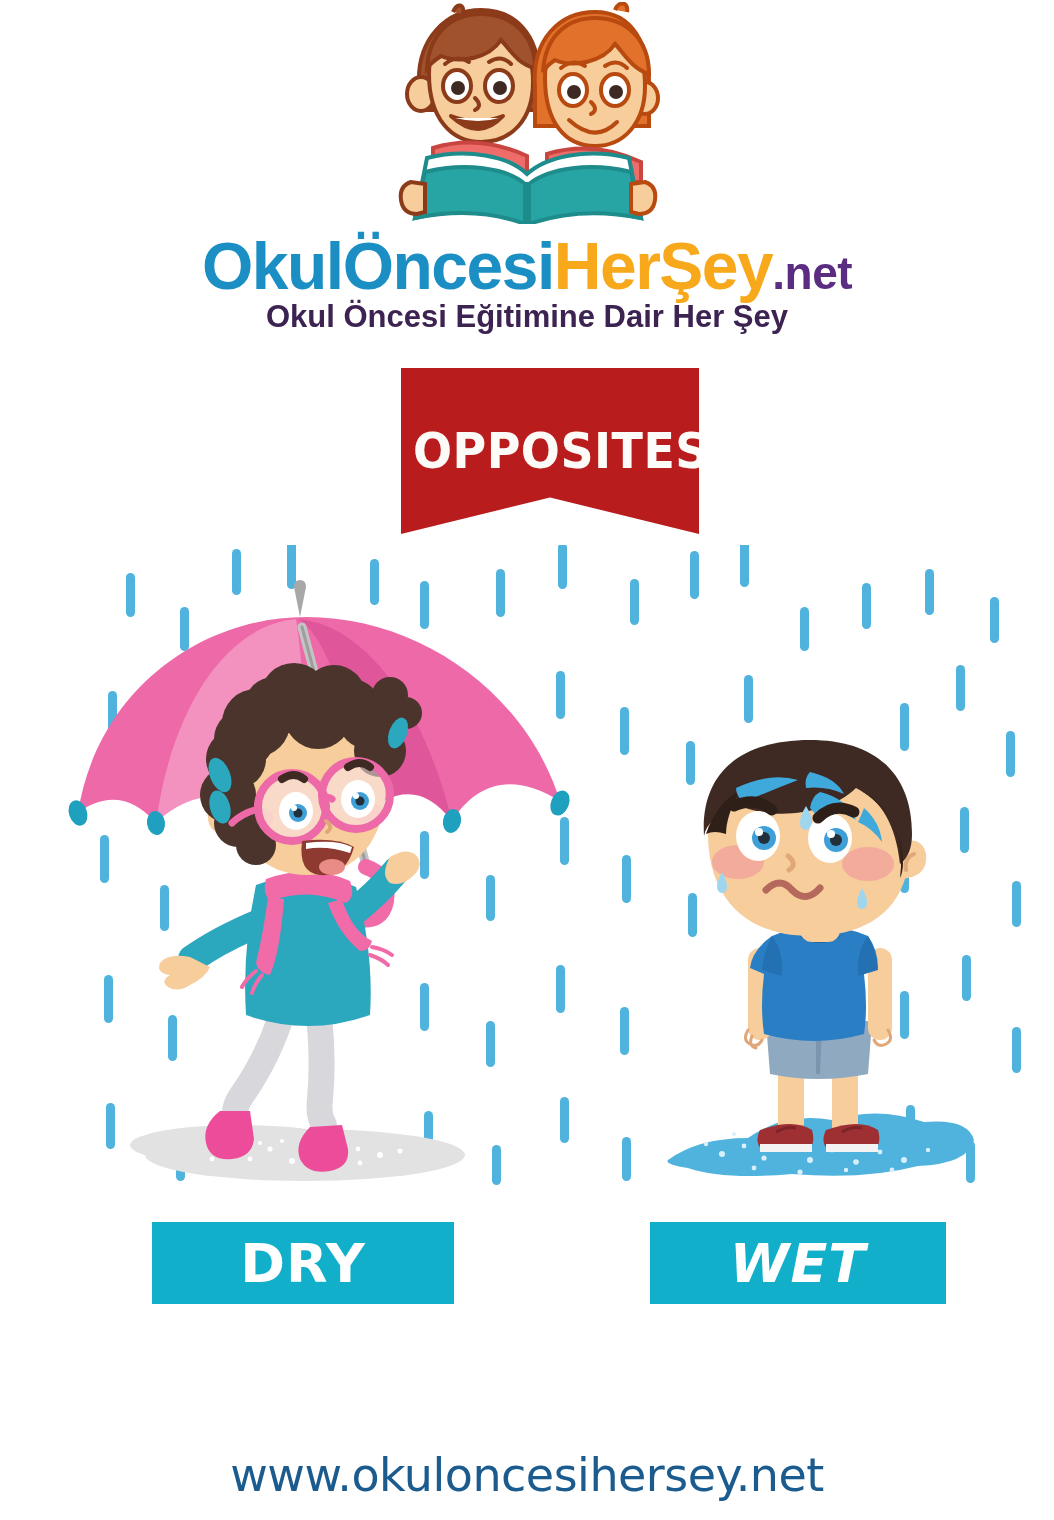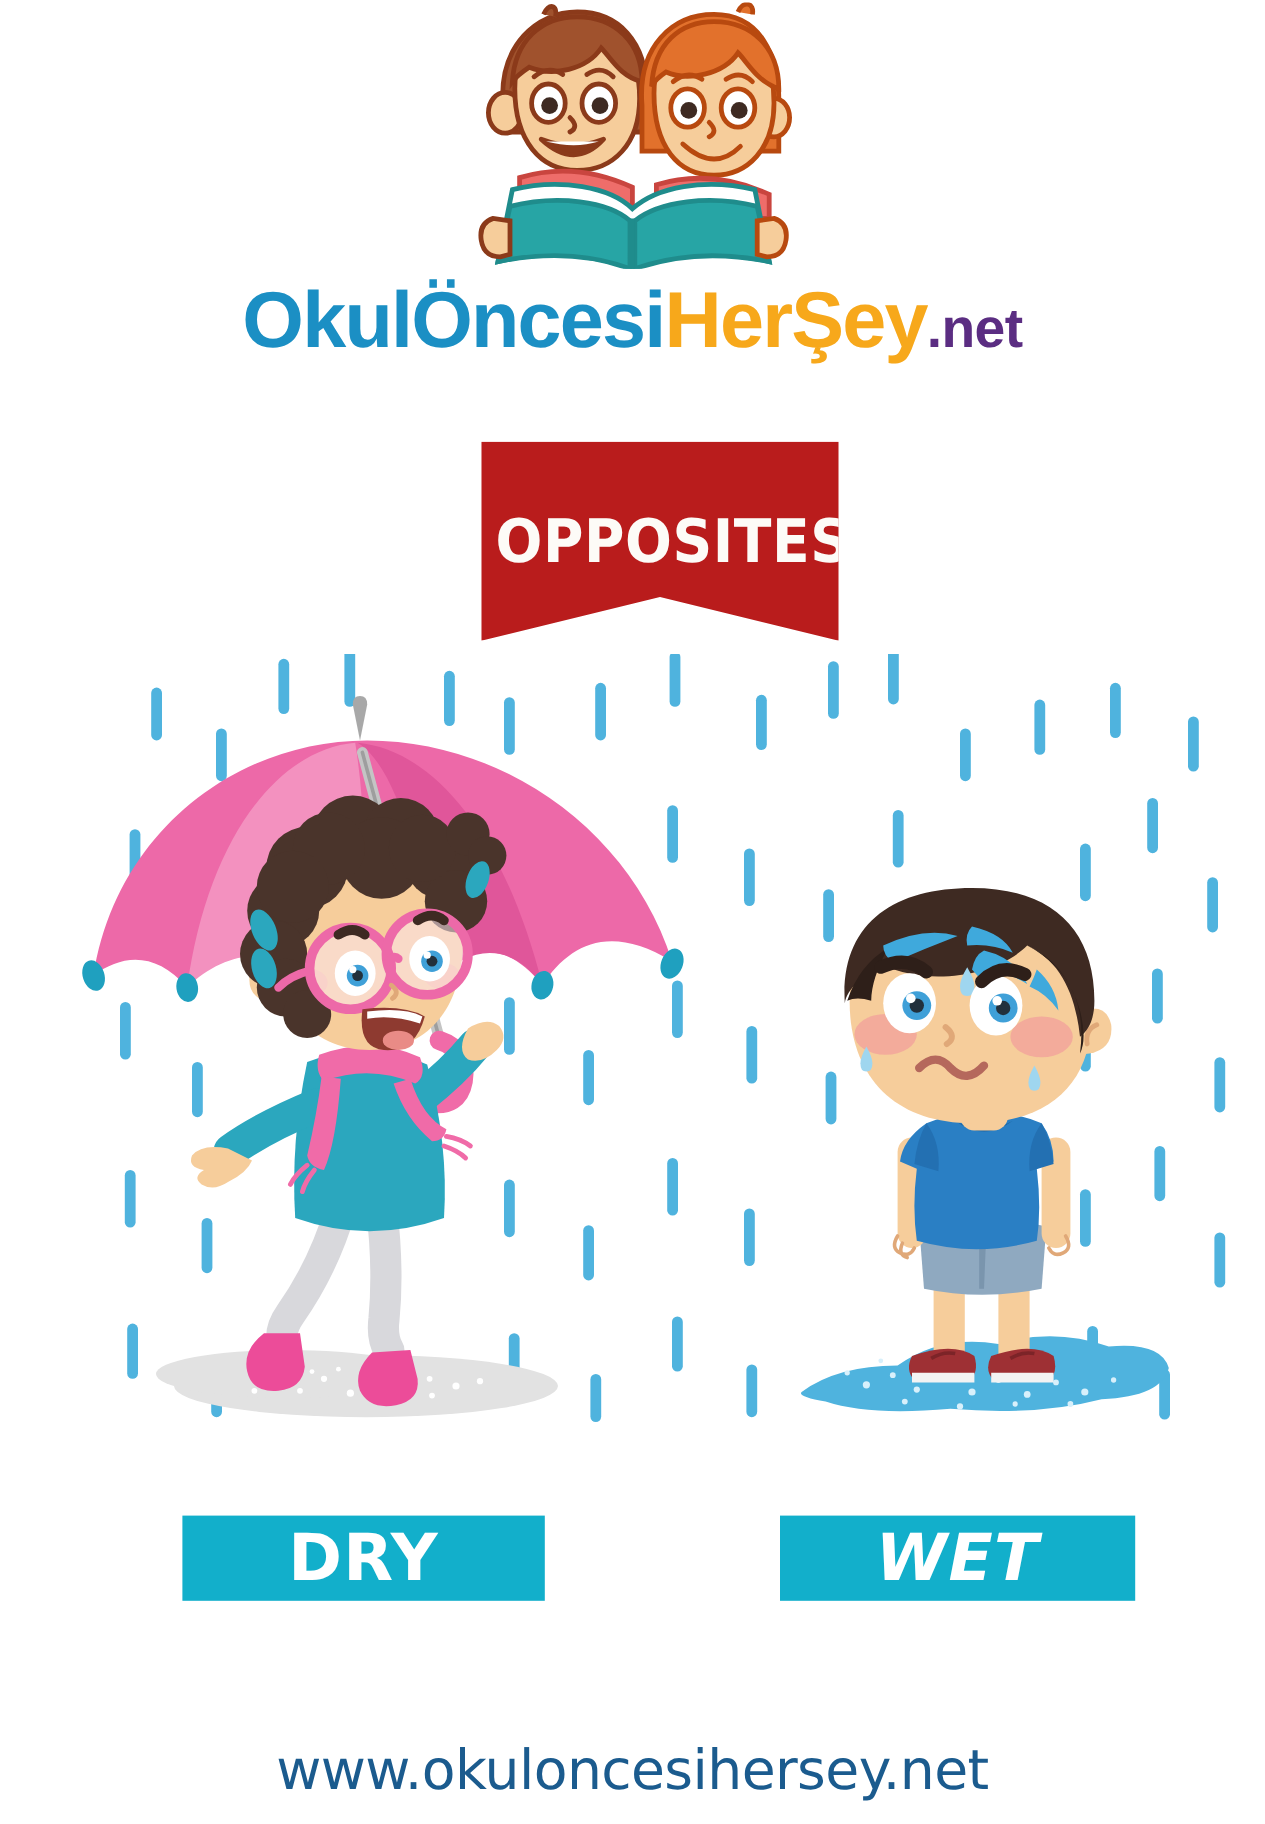--- a/index.html
+++ b/index.html
@@ -90,26 +90,25 @@
     left: 0;
     top: 545px;
     width: 1054px;
     height: 660px;
   }
   .rain-layer { position: absolute; left: 0; top: 0; width: 1054px; height: 660px; }
 
   
   .word-label {
     position: absolute;
-    height: 71px;
+    height: 82px;
     background: #12AFCB;
     display: flex;
     align-items: center;
     justify-content: center;
-    margin-top: 41px;
   }
   .word-label span {
     color: #ffffff;
     font-size: 54px;
     font-weight: bold;
     letter-spacing: 1px;
     font-family: "DejaVu Sans", sans-serif;
   }
   #label-dry { left: 152px; top: 1222px; width: 302px; }
   #label-wet { left: 650px; top: 1222px; width: 296px; font-style: italic; }
@@ -189,20 +188,21 @@
 
       <path d="M22 180 q-12 4 -10 18 q2 14 16 14 l8 -2 l0 -28 Z" fill="#F6CD9B" stroke="#8B3A1A" stroke-width="4"></path>
       <path d="M256 180 q12 4 10 18 q-2 14 -16 14 l-8 -2 l0 -28 Z" fill="#F6CD9B" stroke="#B8490F" stroke-width="4"></path>
     </svg>
   </div>
 
   <div id="logo-wordmark">
     <span class="wm-blue">OkulÖncesi</span><span class="wm-orange">HerŞey</span><span class="wm-purple">.net</span>
   </div>
 
+  <div id="logo-tagline">Okul Öncesi Eğitimine Dair Her Şey</div>
 </div>
 
 <div id="ribbon">
   <div id="ribbon-label">OPPOSITES</div>
 </div>
 
 <div id="scene">
 
   <svg class="rain-layer" viewBox="0 0 1054 660">
     <g fill="#4FB3DE">

